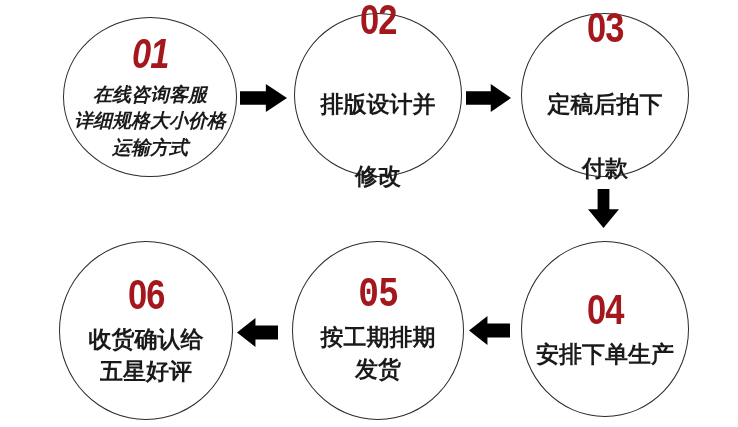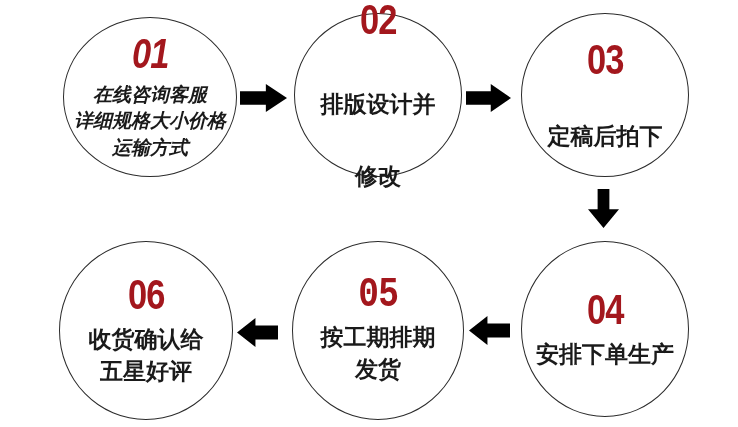--- a/index.html
+++ b/index.html
@@ -62,20 +62,21 @@
     <div class="num">02</div>
     <div class="line">排版设计并</div>
     <div class="line">修改</div>
   </div>
 
   <div class="arrow right a-r2"></div>
 
   <div class="circle c3">
     <div class="num">03</div>
     <div class="line">定稿后拍下</div>
+    <div class="line">付款</div>
   </div>
 
   <div class="arrow down a-d1"></div>
 
   <div class="circle c4">
     <div class="num">04</div>
     <div class="line">安排下单生产</div>
   </div>
 
   <div class="arrow left a-l1"></div>

